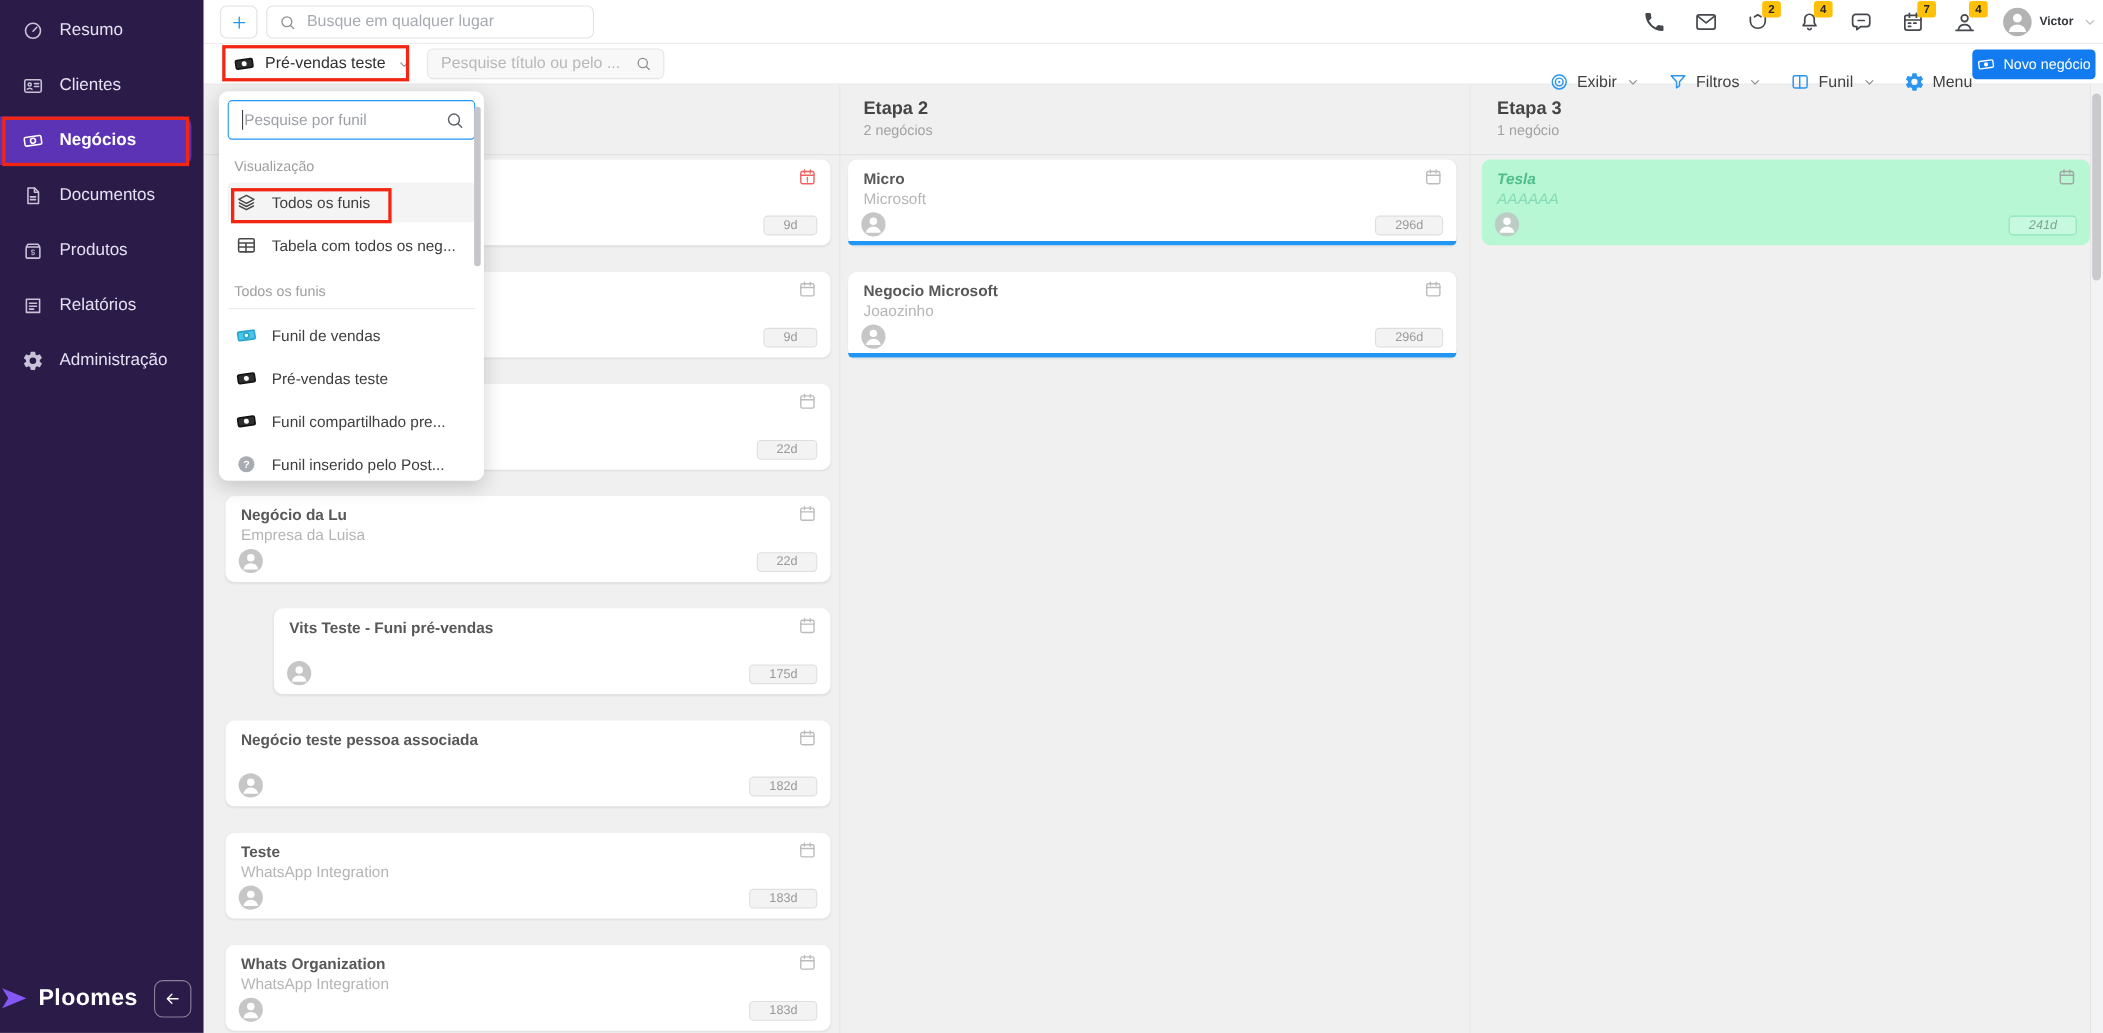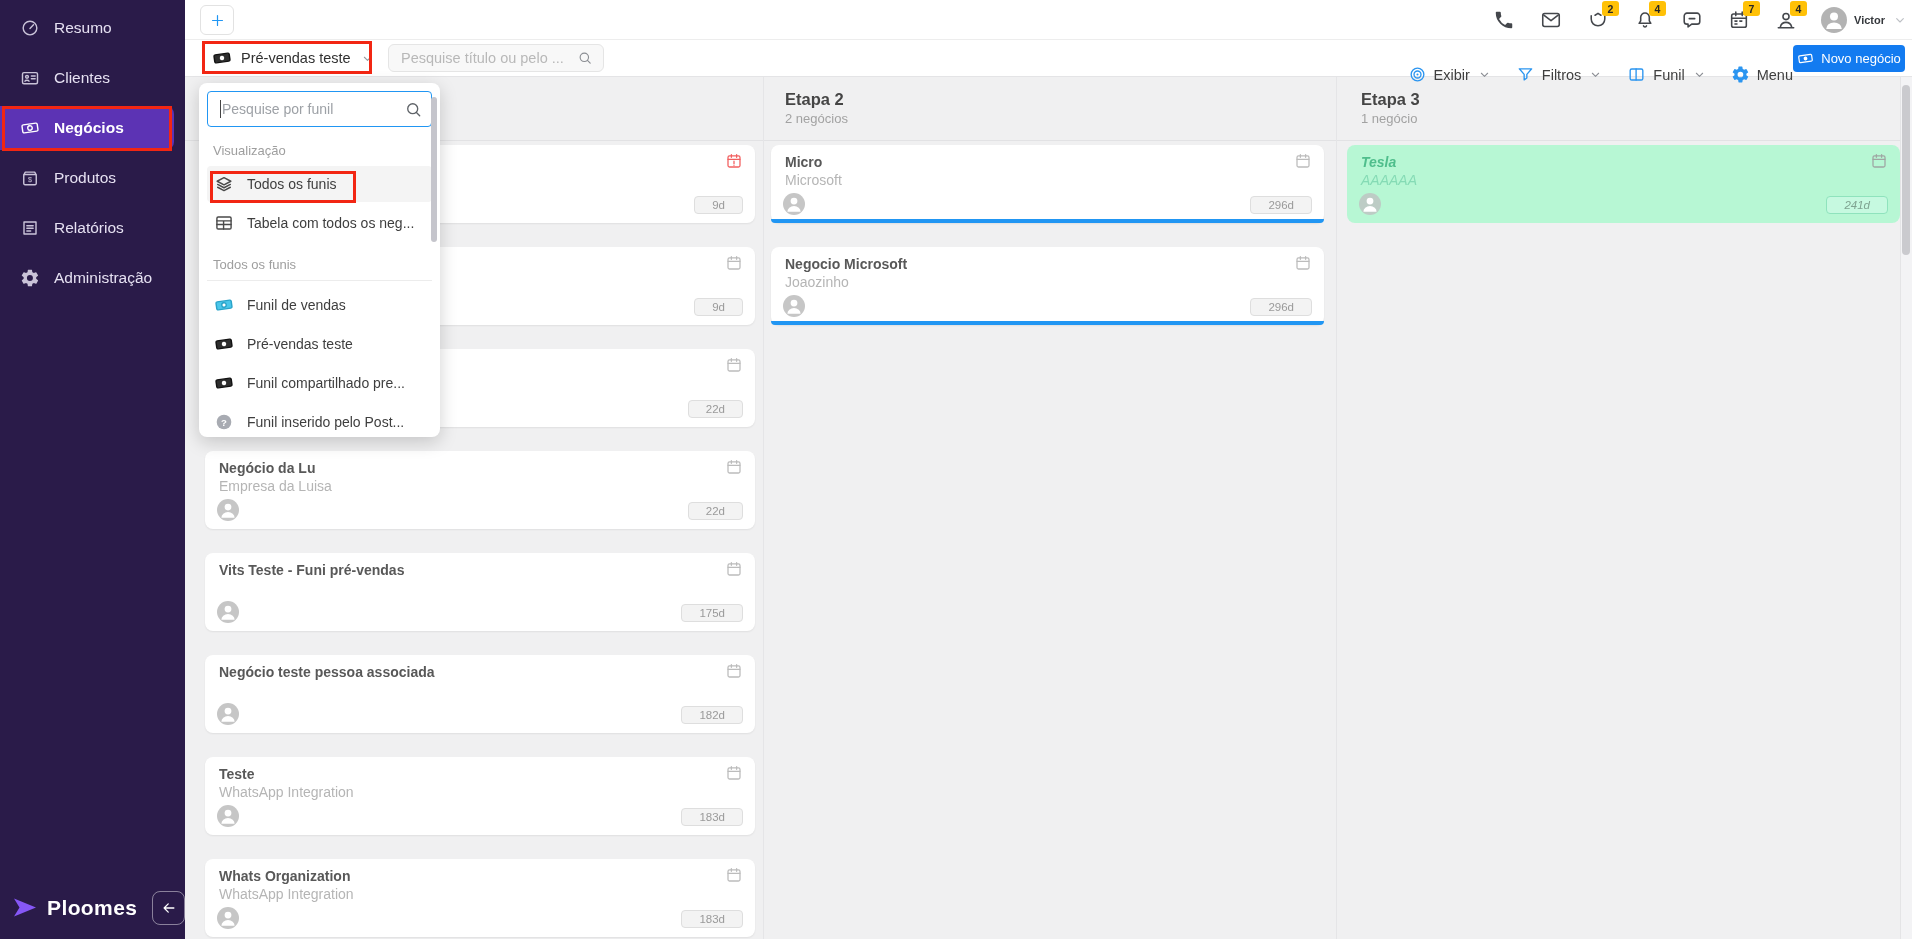--- a/index.html
+++ b/index.html
@@ -8,21 +8,21 @@
 
   svg.ic { fill:none; stroke:currentColor; stroke-width:1.7; stroke-linecap:round; stroke-linejoin:round; display:block; }
 
   
   .sidebar { position:absolute; left:0; top:0; bottom:0; width:185px; background:#2a1b49; z-index:50; }
   .nav { position:absolute; top:6px; left:0; right:0; }
   .nav-item { height:44px; margin-bottom:6px; display:flex; align-items:center; gap:14px; padding-left:20px; color:#e6e1f2; font-size:15.5px; cursor:pointer; }
   .nav-item .nav-ic { opacity:.85; }
   .nav-item.active { background:#5c33b4; border-radius:0 8px 8px 0; margin-right:11px; color:#fff; font-weight:bold; }
   .nav-item.active .nav-ic { opacity:1; }
-  .side-foot { position:absolute; bottom:14px; left:0; width:185px; display:flex; align-items:center; padding-left:12px; gap:9px; }
+  .side-foot { position:absolute; bottom:14px; left:0; width:185px; display:flex; align-items:center; padding-left:0; gap:9px; }
   .logo-txt { color:#fff; font-size:21px; font-weight:bold; letter-spacing:.4px; }
   .collapse-btn { width:34px; height:34px; border:1px solid rgba(255,255,255,.45); border-radius:8px; color:#fff; display:flex; align-items:center; justify-content:center; margin-left:6px; cursor:pointer; background:transparent; }
 
   
   .topbar { position:absolute; left:185px; right:0; top:0; height:40px; background:#fff; border-bottom:1px solid #ededed; z-index:40; }
   .add-btn { position:absolute; left:15px; top:5px; width:34px; height:30px; border:1px solid #e2e2e2; border-radius:6px; background:#fff; color:#2196f3; display:flex; align-items:center; justify-content:center; cursor:pointer; }
   .g-search { position:absolute; left:57px; top:5px; width:298px; height:30px; border:1px solid #e3e3e3; border-radius:6px; background:#fff; display:flex; align-items:center; padding:0 10px; gap:9px; color:#8d9196; }
   .g-search input, .t-search input, .dd-search input { border:none; outline:none; background:transparent; font-family:"Liberation Sans",sans-serif; font-size:14.5px; color:#333; width:100%; }
   .g-search input::placeholder { color:#a7abb1; }
   .top-icons { position:absolute; left:1307px; top:0; height:40px; display:flex; align-items:center; gap:23px; }
@@ -120,20 +120,29 @@
               <rect x="2.8" y="7.2" width="18.4" height="9.6" rx="1.6"></rect>
               <circle cx="12" cy="12" r="2.7"></circle>
             </g>
           </svg>
         </span>
         <span class="nav-label">Negócios</span>
       </div>
       <div class="nav-item">
         <span class="nav-ic">
           <svg class="ic" viewBox="0 0 24 24" style="width:20px;height:20px">
+            <path d="M6.5 3.5h7.3l4.2 4.4v12.6H6.5z"></path>
+            <path d="M13.6 3.8v4.4h4.2M9.2 13.2h5.6M9.2 16.2h5.6"></path>
+          </svg>
+        </span>
+        <span class="nav-label">Documentos</span>
+      </div>
+      <div class="nav-item">
+        <span class="nav-ic">
+          <svg class="ic" viewBox="0 0 24 24" style="width:20px;height:20px">
             <rect x="4.5" y="7.8" width="15" height="12.2" rx="1.3"></rect>
             <path d="m4.7 7.8 1.7-2.9h11.2l1.7 2.9"></path>
             <text x="12" y="16.8" text-anchor="middle" font-size="8.5" style="fill:currentColor;stroke:none;font-family:inherit">$</text>
           </svg>
         </span>
         <span class="nav-label">Produtos</span>
       </div>
       <div class="nav-item">
         <span class="nav-ic">
           <svg class="ic" viewBox="0 0 24 24" style="width:20px;height:20px">
@@ -166,20 +175,29 @@
       </span>
   </div>
 </div>
 
 <div class="topbar">
   <div class="add-btn">
       <svg class="ic" viewBox="0 0 24 24" style="width:17px;height:17px">
         <path d="M12 5v14M5 12h14"></path>
       </svg>
     </div>
+  <div class="g-search">
+    <span>
+        <svg class="ic" viewBox="0 0 24 24" style="width:17px;height:17px">
+          <circle cx="11" cy="11" r="6.3"></circle>
+          <path d="m15.7 15.7 4.1 4.1"></path>
+        </svg>
+      </span>
+    <input placeholder="Busque em qualquer lugar" style="">
+  </div>
   <div class="top-icons">
 
   <span class="top-ic">
         <svg class="ic" viewBox="0 0 24 24" style="width:22px;height:22px">
           <path style="fill:currentColor;stroke:none" d="M7.5 3H4a1 1 0 0 0-1 1 17 17 0 0 0 17 17 1 1 0 0 0 1-1v-3.49a1 1 0 0 0-1-1c-1.24 0-2.45-.2-3.57-.57a1.02 1.02 0 0 0-1.02.24l-2.2 2.2a15.05 15.05 0 0 1-6.59-6.59l2.2-2.21a.96.96 0 0 0 .25-1A11.36 11.36 0 0 1 8.5 4a1 1 0 0 0-1-1z"></path>
         </svg>
       </span>
       <span class="top-ic">
         <svg class="ic" viewBox="0 0 24 24" style="width:22px;height:22px">
           <rect x="3" y="5" width="18" height="14" rx="2"></rect>
@@ -394,21 +412,21 @@
             </svg>
           </span>
           <span class="card-ava">
             <svg class="ic" viewBox="0 0 24 24" style="width:22px;height:22px">
               <circle cx="12" cy="8.8" r="3.7" style="fill:#fff;stroke:none"></circle>
               <path d="M4.8 20.4a7.2 6.2 0 0 1 14.4 0z" style="fill:#fff;stroke:none"></path>
             </svg>
           </span>
           <span class="age">22d</span>
         </div>
-        <div class="card" style="top: 476px;">
+        <div class="card" style="top: 476px; margin-left: 44px;">
           <div class="card-title">Vits Teste - Funi pré-vendas</div>
           <div class="card-sub"></div>
           <span class="card-cal">
             <svg class="ic" viewBox="0 0 24 24" style="width:18px;height:18px">
               <rect x="4" y="5.2" width="16" height="14.8" rx="2"></rect>
               <path d="M4 9.8h16M8.5 3.4v3.6M15.5 3.4v3.6"></path>
             </svg>
           </span>
           <span class="card-ava">
             <svg class="ic" viewBox="0 0 24 24" style="width:22px;height:22px">

